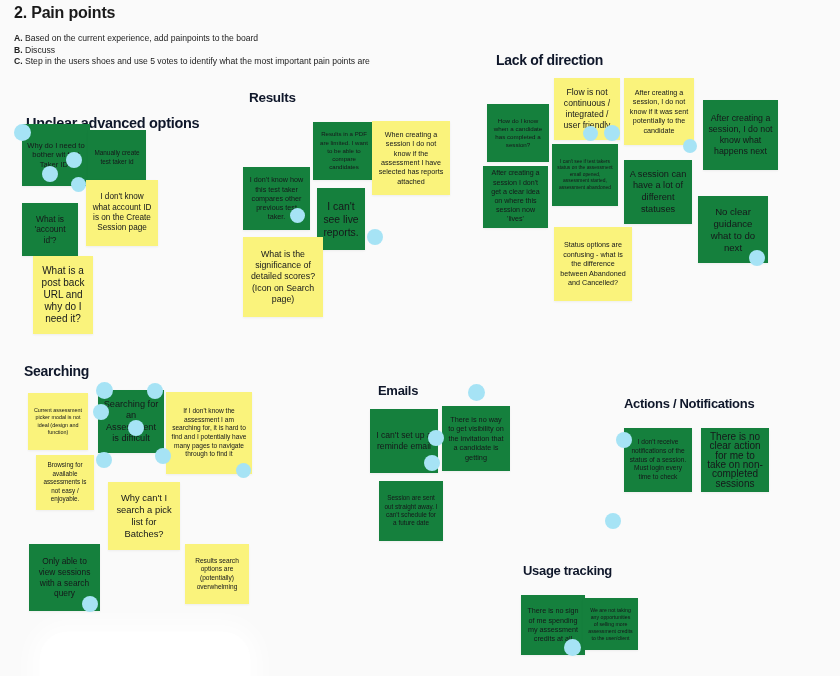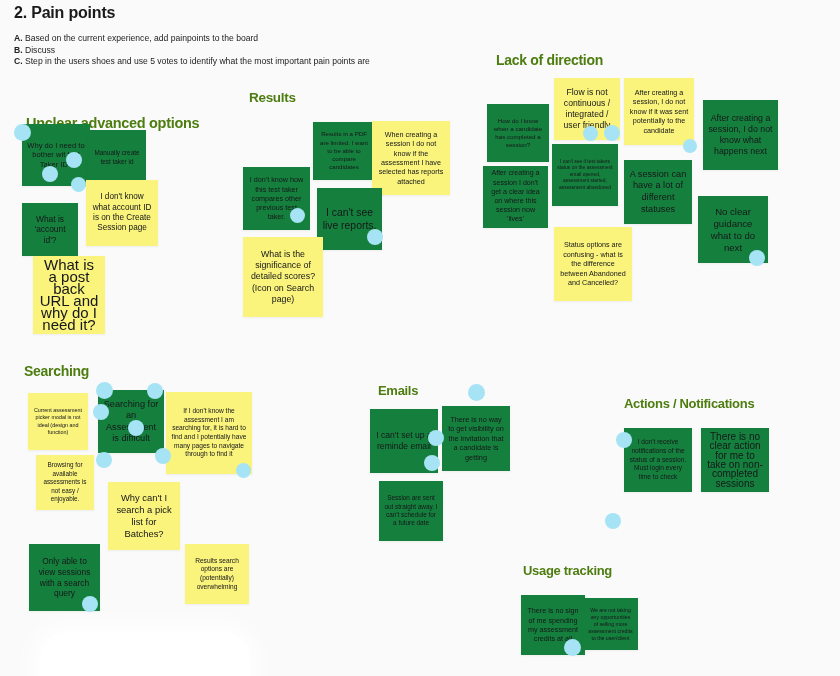--- a/index.html
+++ b/index.html
@@ -25,21 +25,21 @@
   .page-title{
     position:absolute;left:14px;top:4px;
     font-size:16px;font-weight:700;letter-spacing:-0.2px;color:#1a1a1a;
   }
   .steps{position:absolute;left:14px;top:33px;font-size:8.6px;line-height:11.6px;color:#222;}
   .steps div{white-space:nowrap;}
   .steps b{font-weight:700;}
 
   
   .section-title{
-    position:absolute;font-weight:700;color:#4d7c0f;white-space:nowrap;
+    position:absolute;font-weight:700;color:#0f172a;white-space:nowrap;
     letter-spacing:-0.3px;
   }
 
   
   .note{
     position:absolute;
     box-sizing:border-box;
     display:flex;align-items:center;justify-content:center;
     text-align:center;
     padding:4px 5px;
@@ -95,34 +95,34 @@
     </div>
   <div class="note pink" style="left:88px;top:130px;width:58px;height:55px;font-size:6.4px;line-height:8.4px;">
       <span>Manually create test taker id</span>
     </div>
   <div class="note pink" style="left:22px;top:203px;width:56px;height:53px;font-size:8.4px;line-height:10.6px;">
       <span>What is 'account id'?</span>
     </div>
   <div class="note yellow" style="left:86px;top:180px;width:72px;height:66px;font-size:8.2px;line-height:10.4px;justify-content:flex-end;">
       <span>I don't know what account ID is on the Create Session page</span>
     </div>
-  <div class="note yellow" style="left:33px;top:256px;width:72px;height:78px;font-size:15px;line-height:12px;">
+  <div class="note yellow" style="left:33px;top:256px;width:60px;height:78px;font-size:10px;line-height:12px;">
       <span>What is a post back URL and why do I need it?</span>
     </div>
 
   <div class="note pink" style="left:313px;top:122px;width:62px;height:58px;font-size:6.1px;line-height:8.2px;">
       <span>Results in a PDF are limited. I want to be able to compare candidates</span>
     </div>
   <div class="note yellow" style="left:372px;top:121px;width:78px;height:74px;font-size:7.2px;line-height:9.4px;">
       <span>When creating a session I do not know if the assessment I have selected has reports attached</span>
     </div>
   <div class="note pink" style="left:243px;top:167px;width:67px;height:63px;font-size:7.2px;line-height:9.2px;">
       <span>I don't know how this test taker compares other previous test taker.</span>
     </div>
-  <div class="note pink" style="left:317px;top:188px;width:65px;height:62px;font-size:10.4px;line-height:13px;">
+  <div class="note pink" style="left:317px;top:188px;width:48px;height:62px;font-size:10.4px;line-height:13px;">
       <span>I can't see live reports.</span>
     </div>
   <div class="note yellow" style="left:243px;top:237px;width:80px;height:80px;font-size:8.8px;line-height:11.2px;">
       <span>What is the significance of detailed scores? (Icon on Search page)</span>
     </div>
 
   <div class="note pink" style="left:487px;top:104px;width:62px;height:58px;font-size:6.2px;line-height:8.2px;">
       <span>How do I know when a candidate has completed a session?</span>
     </div>
   <div class="note yellow" style="left:554px;top:78px;width:66px;height:62px;font-size:8.6px;line-height:11px;">

